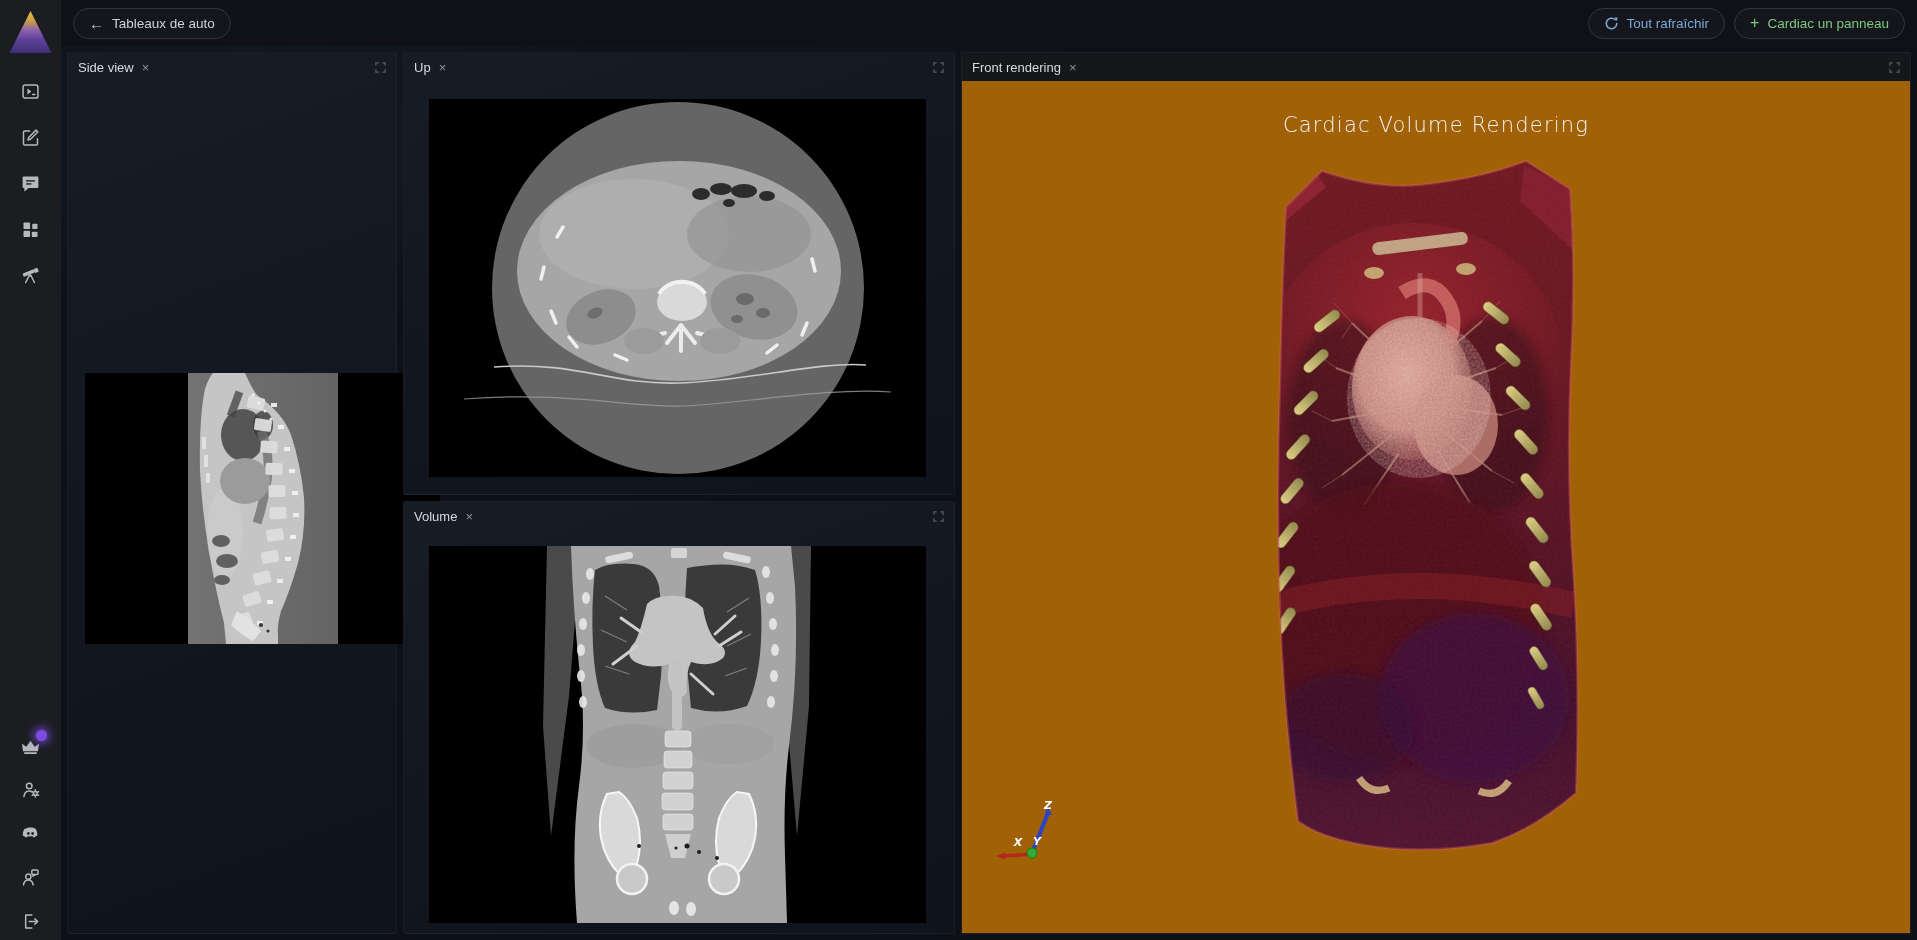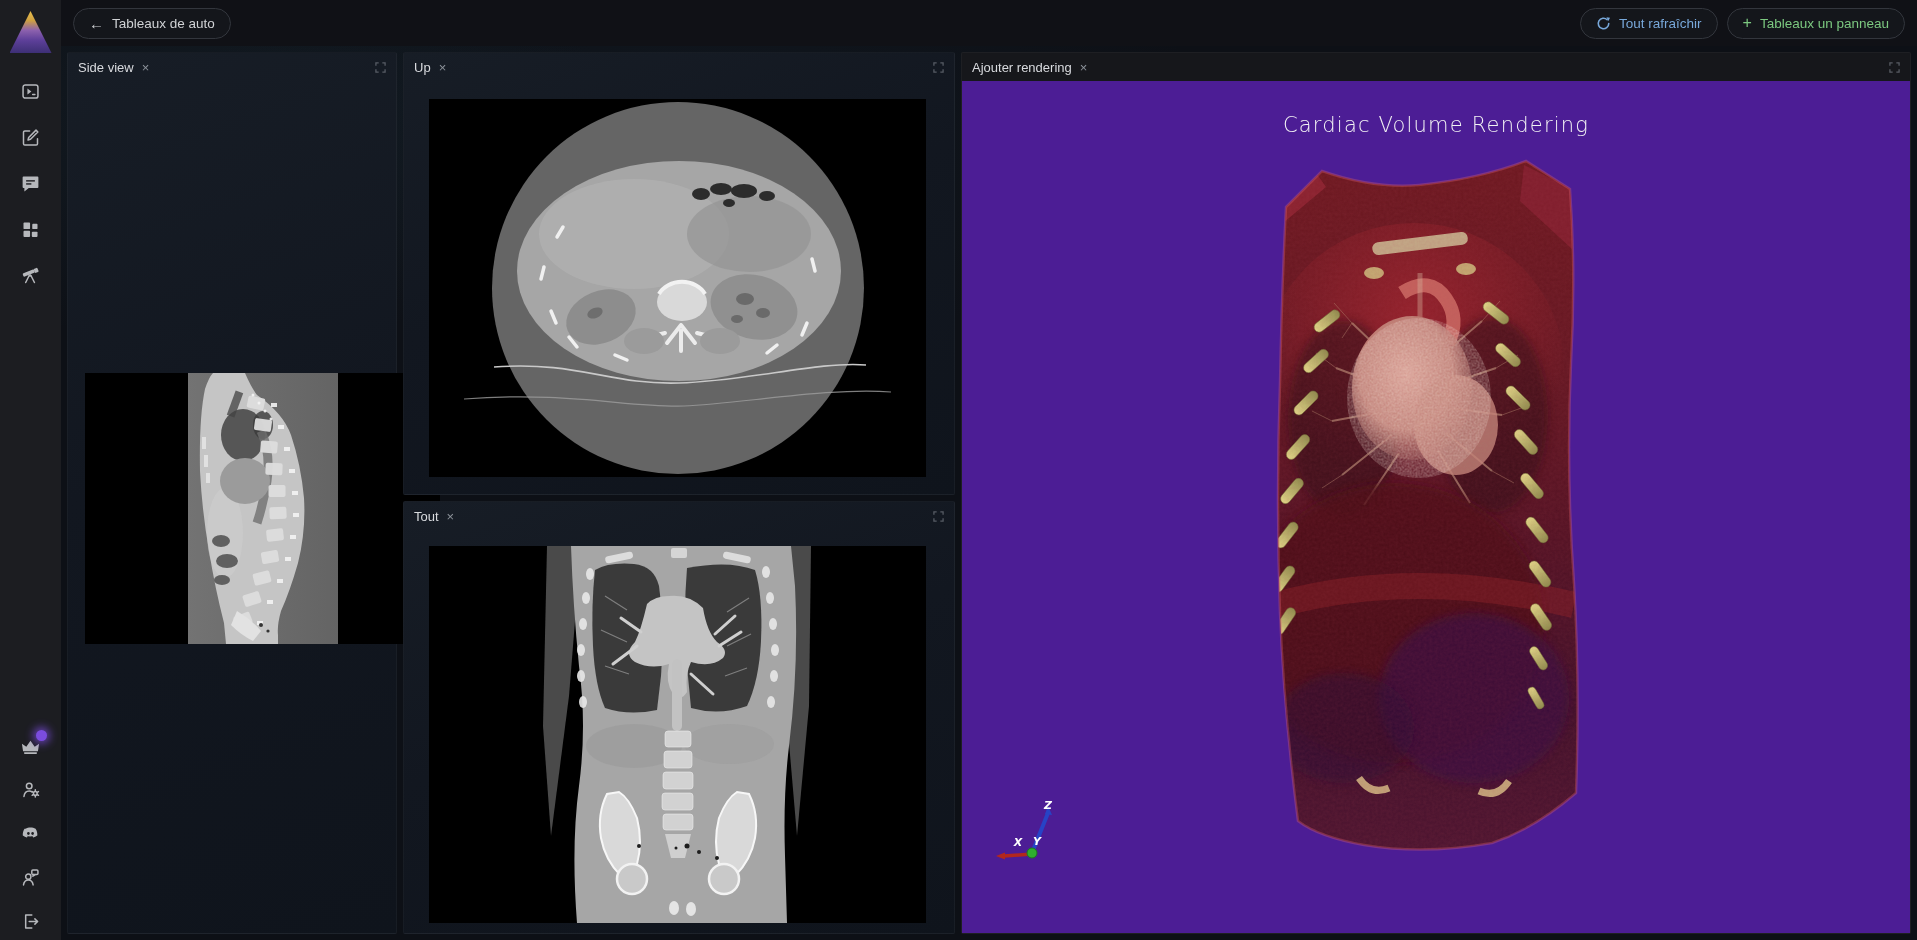--- a/index.html
+++ b/index.html
@@ -62,21 +62,21 @@
   .panel-volume{ flex:1; background:#16171b; }
   .panel-header{ position:absolute; left:0; top:0; right:0; height:28px; display:flex; align-items:center; padding:0 10px; z-index:3; }
   .panel-title{ font-size:13px; font-weight:500; color:#d8dade; cursor:pointer; }
   .panel-close{ margin-left:8px; font-size:13px; color:#8d939b; cursor:pointer; line-height:1; }
   .panel-resize{ margin-left:auto; cursor:pointer; display:flex; opacity:.75; }
   .panel-resize svg{ width:11px; height:11px; stroke:#6d727b; stroke-width:1.4; fill:none; }
   .viewport{ position:absolute; background:#000; cursor:crosshair; }
   .vp-side{ left:17px; top:320px; width:355px; height:271px; }
   .vp-up{ left:25px; top:46px; width:497px; height:378px; }
   .vp-front{ left:25px; top:44px; width:497px; height:377px; }
-  .volume-content{ position:absolute; left:0; top:28px; right:0; bottom:0; background:#4c1d95; cursor:grab; }
+  .volume-content{ position:absolute; left:0; top:28px; right:0; bottom:0; background:#a16207; cursor:grab; }
   .scene-title{
     position:absolute; top:32px; left:0; right:0; text-align:center;
     font-family:"DejaVu Sans", sans-serif; font-weight:300; font-size:21px; letter-spacing:1.2px; color:#f2f2f4;
   }
   .torso-wrap{ position:absolute; left:262px; top:72px; width:380px; height:700px; }
   .gizmo{ position:absolute; left:29px; top:715px; width:70px; height:70px; cursor:pointer; }
   .gizmo text{ fill:#ffffff; font-size:11px; font-style:italic; font-weight:bold; font-family:"DejaVu Sans", sans-serif; }
 </style>
 </head>
 <body>
@@ -177,21 +177,21 @@
     <div class="topbar-right">
       <button class="pill">
         <svg width="15" height="15" viewBox="0 0 16 16">
             <path d="M13.6 8a5.6 5.6 0 1 1-1.7-4" fill="none" stroke="#78a8da" stroke-width="1.7" stroke-linecap="round"></path>
             <polygon points="11.1,1.2 14.9,1.9 13.3,5.3" fill="#78a8da"></polygon>
           </svg>
         <span class="txt-blue">Tout rafraîchir</span>
       </button>
       <button class="pill">
         <span class="plus-glyph txt-green">+</span>
-        <span class="txt-green">Tableaux un panneau</span>
+        <span class="txt-green">Cardiac un panneau</span>
       </button>
     </div>
   </header>
 
   <div class="dashboard">
 
     <section class="panel panel-side">
       <div class="panel-header">
         <span class="panel-title">Side view</span>
         <span class="panel-close">×</span>
@@ -315,21 +315,21 @@
                 <path d="M348 246 l-10 8"></path>
             </g>
             <path d="M65 268 C150 262 180 286 250 284 S390 262 437 266" stroke="#c9c9c9" stroke-width="1.6" fill="none"></path>
             <path d="M35 300 C140 292 200 309 255 307 S400 288 462 293" stroke="#9d9d9d" stroke-width="1.2" fill="none" opacity="0.8"></path>
           </svg>
         </div>
       </section>
 
       <section class="panel panel-front">
         <div class="panel-header">
-          <span class="panel-title">Tout</span>
+          <span class="panel-title">Volume</span>
           <span class="panel-close">×</span>
           <span class="panel-resize">
               <svg viewBox="0 0 12 12">
                 <path d="M1 4V1h3M8 1h3v3M11 8v3H8M4 11H1V8"></path>
               </svg>
             </span>
         </div>
         <div class="viewport vp-front">
           <svg width="497" height="377" viewBox="0 0 497 377">
             <rect width="497" height="377" fill="#000"></rect>
@@ -388,21 +388,21 @@
                 <ellipse cx="245" cy="362" rx="5" ry="7"></ellipse>
                 <ellipse cx="262" cy="363" rx="5" ry="7"></ellipse>
               </g>
           </svg>
         </div>
       </section>
     </div>
 
     <section class="panel panel-volume">
       <div class="panel-header">
-        <span class="panel-title">Ajouter rendering</span>
+        <span class="panel-title">Front rendering</span>
         <span class="panel-close">×</span>
         <span class="panel-resize">
             <svg viewBox="0 0 12 12">
               <path d="M1 4V1h3M8 1h3v3M11 8v3H8M4 11H1V8"></path>
             </svg>
           </span>
       </div>
       <div class="volume-content">
         <div class="scene-title">Cardiac Volume Rendering</div>
 

